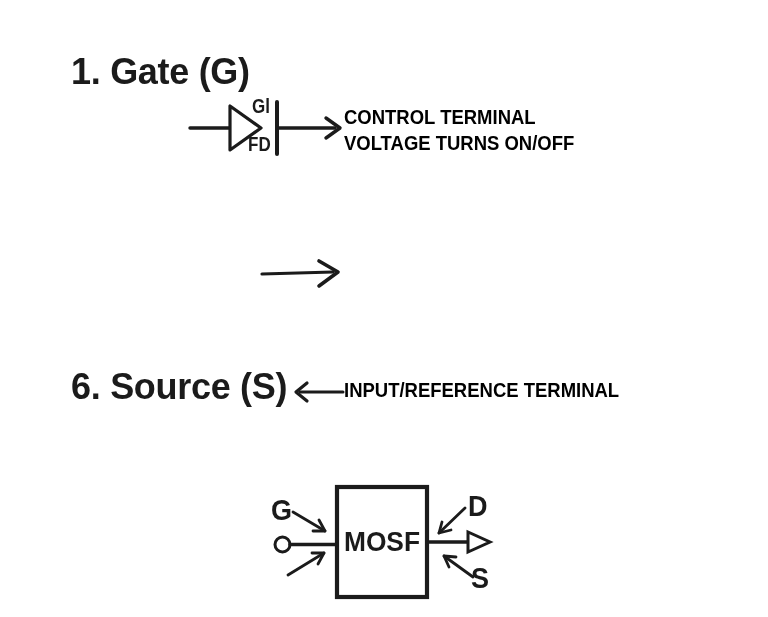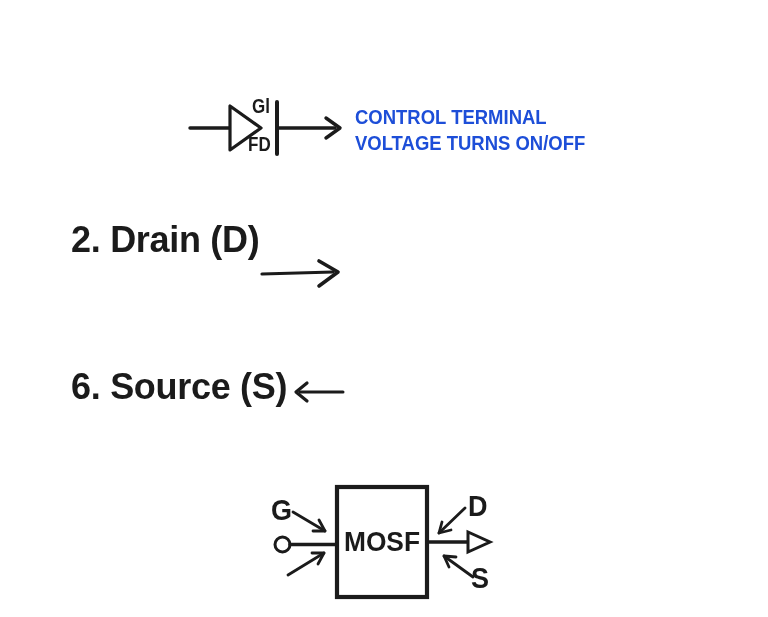--- a/index.html
+++ b/index.html
@@ -6,22 +6,22 @@
   #canvas{
     position:relative;width:768px;height:617px;background:#ffffff;
     font-family:"Liberation Sans",sans-serif;color:#1b1b1b;overflow:hidden;
   }
   .abs{position:absolute;}
   .heading{
     position:absolute;left:71px;font-weight:bold;font-size:36px;line-height:1;
     color:#1b1b1b;white-space:nowrap;letter-spacing:-0.3px;
   }
   .desc{
-    position:absolute;left:355px;font-weight:bold;font-size:21px;line-height:26px;
-    color:#1d4ed8;white-space:nowrap;
+    position:absolute;left:344px;font-weight:bold;font-size:21px;line-height:26px;
+    color:#000000;white-space:nowrap;
   }
   .desc .desc-line{transform:scaleX(0.88);transform-origin:0 50%;}
   .sym-label{
     position:absolute;font-weight:bold;font-size:20px;line-height:1;color:#1b1b1b;
     transform:scaleX(0.85);transform-origin:0 0;white-space:nowrap;
   }
   .term-label{
     position:absolute;font-weight:bold;font-size:30px;line-height:1;color:#1b1b1b;
     transform:scaleX(0.9);transform-origin:0 0;
   }
@@ -31,51 +31,54 @@
     font-weight:bold;font-size:28px;color:#1b1b1b;transform:scaleX(0.94);
   }
   svg{position:absolute;overflow:visible;}
   .stroke{stroke:#1b1b1b;fill:none;stroke-linecap:round;stroke-linejoin:round;}
 </style>
 </head>
 <body>
 
 <div id="canvas">
 
+  <div class="heading" style="top:54px;">1. Gate (G)</div>
 
   <svg class="abs" style="left:175px;top:92px;" width="180" height="72">
     <path class="stroke" stroke-width="3.4" d="M15,36 H55"></path>
     <polygon points="55,14 55,58 86,36" fill="#ffffff" stroke="#1b1b1b" stroke-width="3.2" stroke-linejoin="round"></polygon>
     <path class="stroke" stroke-width="4" d="M102,10 V62"></path>
     <path class="stroke" stroke-width="3.4" d="M104,36 H160"></path>
     <polyline class="stroke" stroke-width="3.4" points="151,26 165,36 151,46"></polyline>
   </svg>
   <span class="sym-label" style="left:252px;top:96px;">Gl</span>
   <span class="sym-label" style="left:248px;top:134px;">FD</span>
 
   <div class="desc" style="top:104px;">
     <div class="desc-line">CONTROL TERMINAL</div>
     <div class="desc-line">VOLTAGE TURNS ON/OFF</div>
   </div>
 
-  <div class="heading" style="top:222px;">2. Drain (D)</div>
 
   <svg class="abs" style="left:255px;top:255px;" width="95" height="40">
     <path class="stroke" stroke-width="3.2" d="M7,19 L78,17"></path>
     <polyline class="stroke" stroke-width="3.6" points="64,6 83,17 64,31"></polyline>
   </svg>
 
 
   <div class="heading" style="top:369px;">6. Source (S)</div>
 
   <svg class="abs" style="left:290px;top:374px;" width="65" height="36">
     <path class="stroke" stroke-width="3" d="M53,18 L10,18"></path>
     <polyline class="stroke" stroke-width="3.2" points="17,9 6,18 17,27"></polyline>
   </svg>
 
+  <div class="desc" style="top:377px;">
+    <div class="desc-line">INPUT/REFERENCE TERMINAL</div>
+  </div>
 
   <svg class="abs" style="left:258px;top:482px;" width="252" height="125">
 
     <rect x="79" y="5" width="90" height="110" fill="#ffffff" stroke="#1b1b1b" stroke-width="4.2"></rect>
 
     <circle cx="24.5" cy="62.5" r="7.5" fill="#ffffff" stroke="#1b1b1b" stroke-width="3"></circle>
     <path class="stroke" stroke-width="3.4" d="M32,62.5 H79"></path>
 
     <path class="stroke" stroke-width="3.4" d="M169,60 H210"></path>
     <polygon points="210,50 210,70 232,60" fill="#ffffff" stroke="#1b1b1b" stroke-width="3"></polygon>

